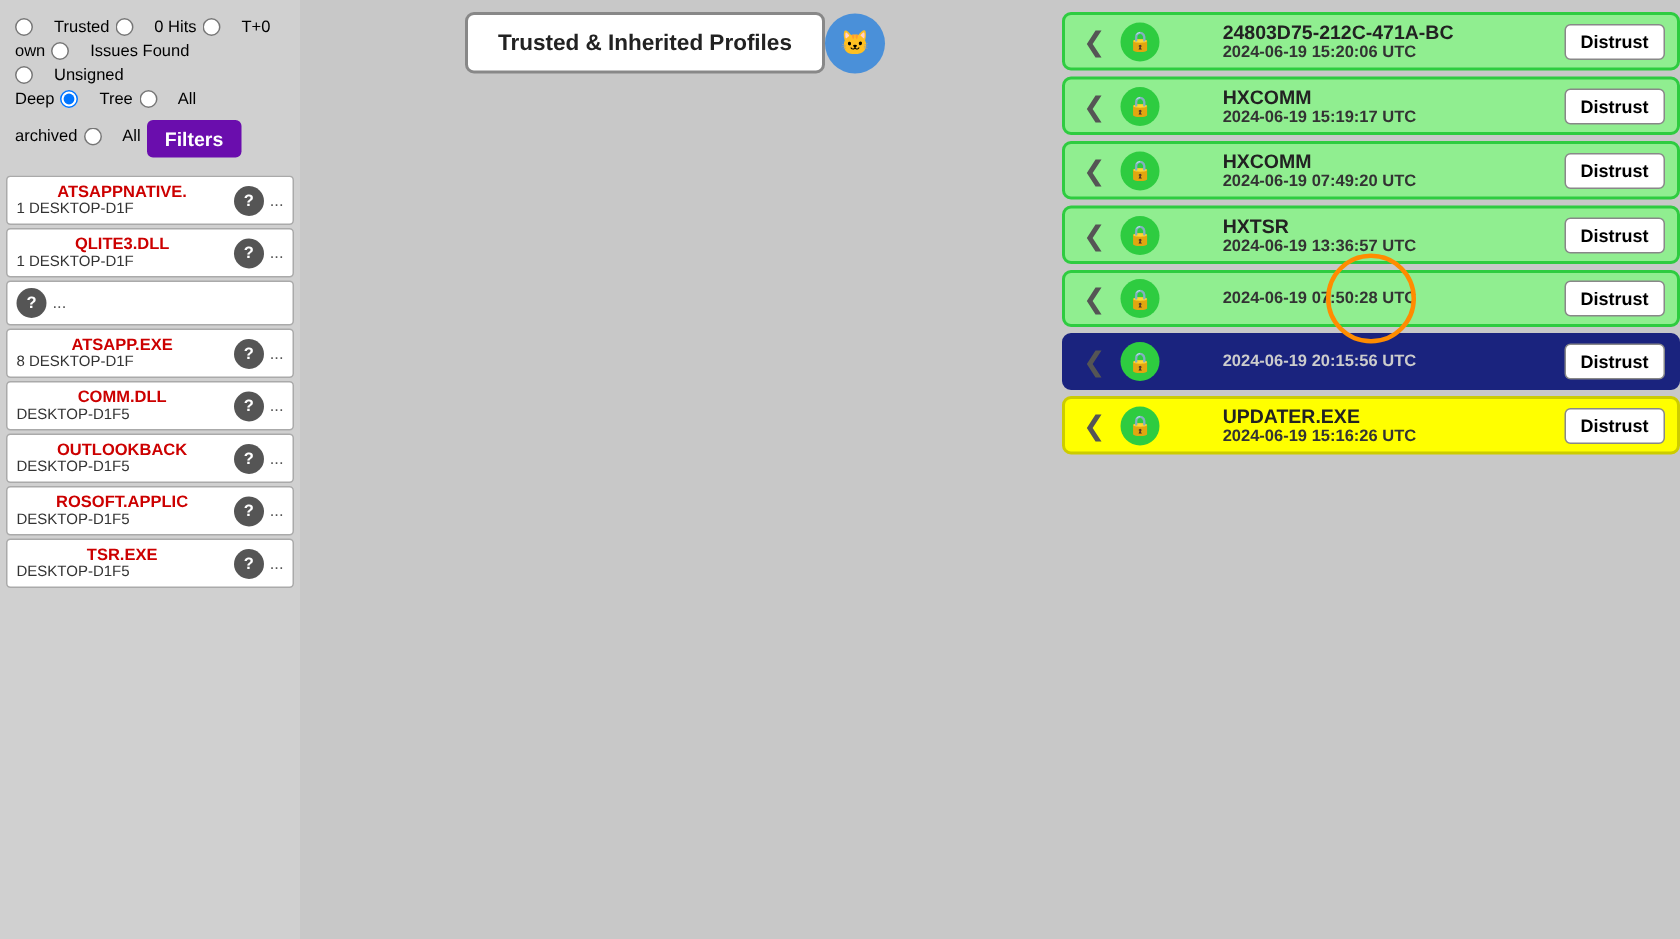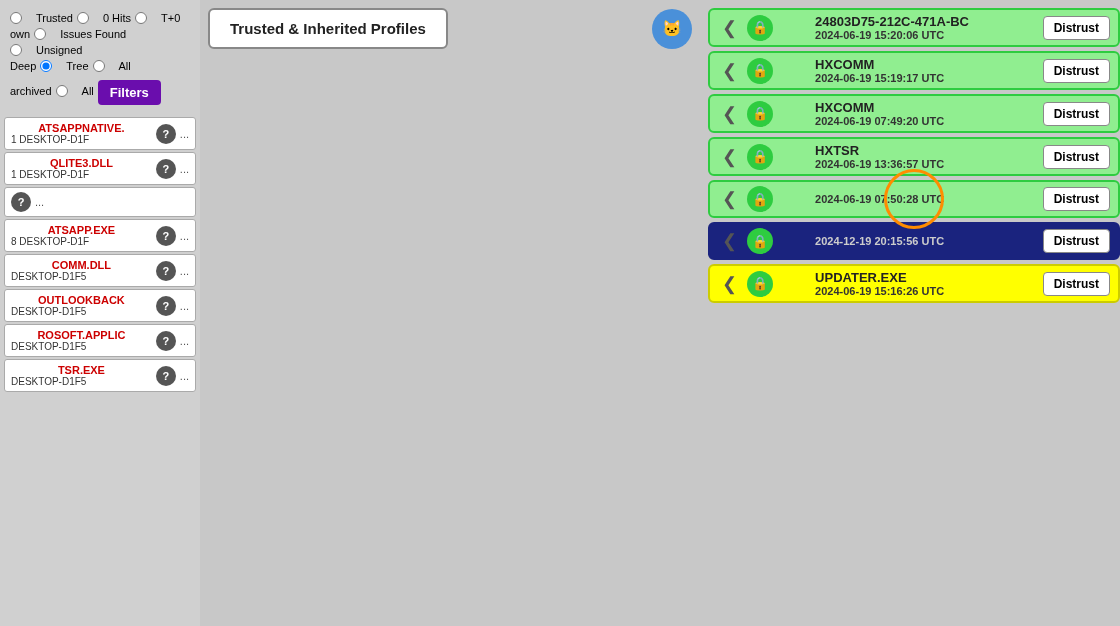--- a/index.html
+++ b/index.html
@@ -131,21 +131,21 @@
       display: flex;
       flex-direction: column;
       background: #c8c8c8;
       padding: 8px;
       gap: 8px;
     }
 
     .top-bar {
       display: flex;
       align-items: center;
-      justify-content: space-between;
+      justify-content: center;
     }
 
     .trusted-profiles-btn {
       background: white;
       border: 2px solid #888;
       border-radius: 6px;
       padding: 10px 20px;
       font-size: 15px;
       font-weight: bold;
       color: #222;
@@ -454,21 +454,21 @@
     <div class="profile-info">
       <span class="profile-date">2024-06-19 07:50:28 UTC</span>
     </div>
     <button class="distrust-btn">Distrust</button>
     <div class="orange-circle"></div>
   </div>
     <div class="profile-entry highlight-blue">
     <button class="chevron-btn">❮</button>
     <div class="lock-icon">🔒</div>
     <div class="profile-info">
-      <span class="profile-date">2024-12-19 20:15:56 UTC</span>
+      <span class="profile-date">2024-06-19 20:15:56 UTC</span>
     </div>
     <button class="distrust-btn">Distrust</button>
 
   </div>
     <div class="profile-entry highlight-yellow">
     <button class="chevron-btn">❮</button>
     <div class="lock-icon">🔒</div>
     <div class="profile-info">
       <span class="profile-name">UPDATER.EXE</span>
       <span class="profile-date">2024-06-19 15:16:26 UTC</span>

